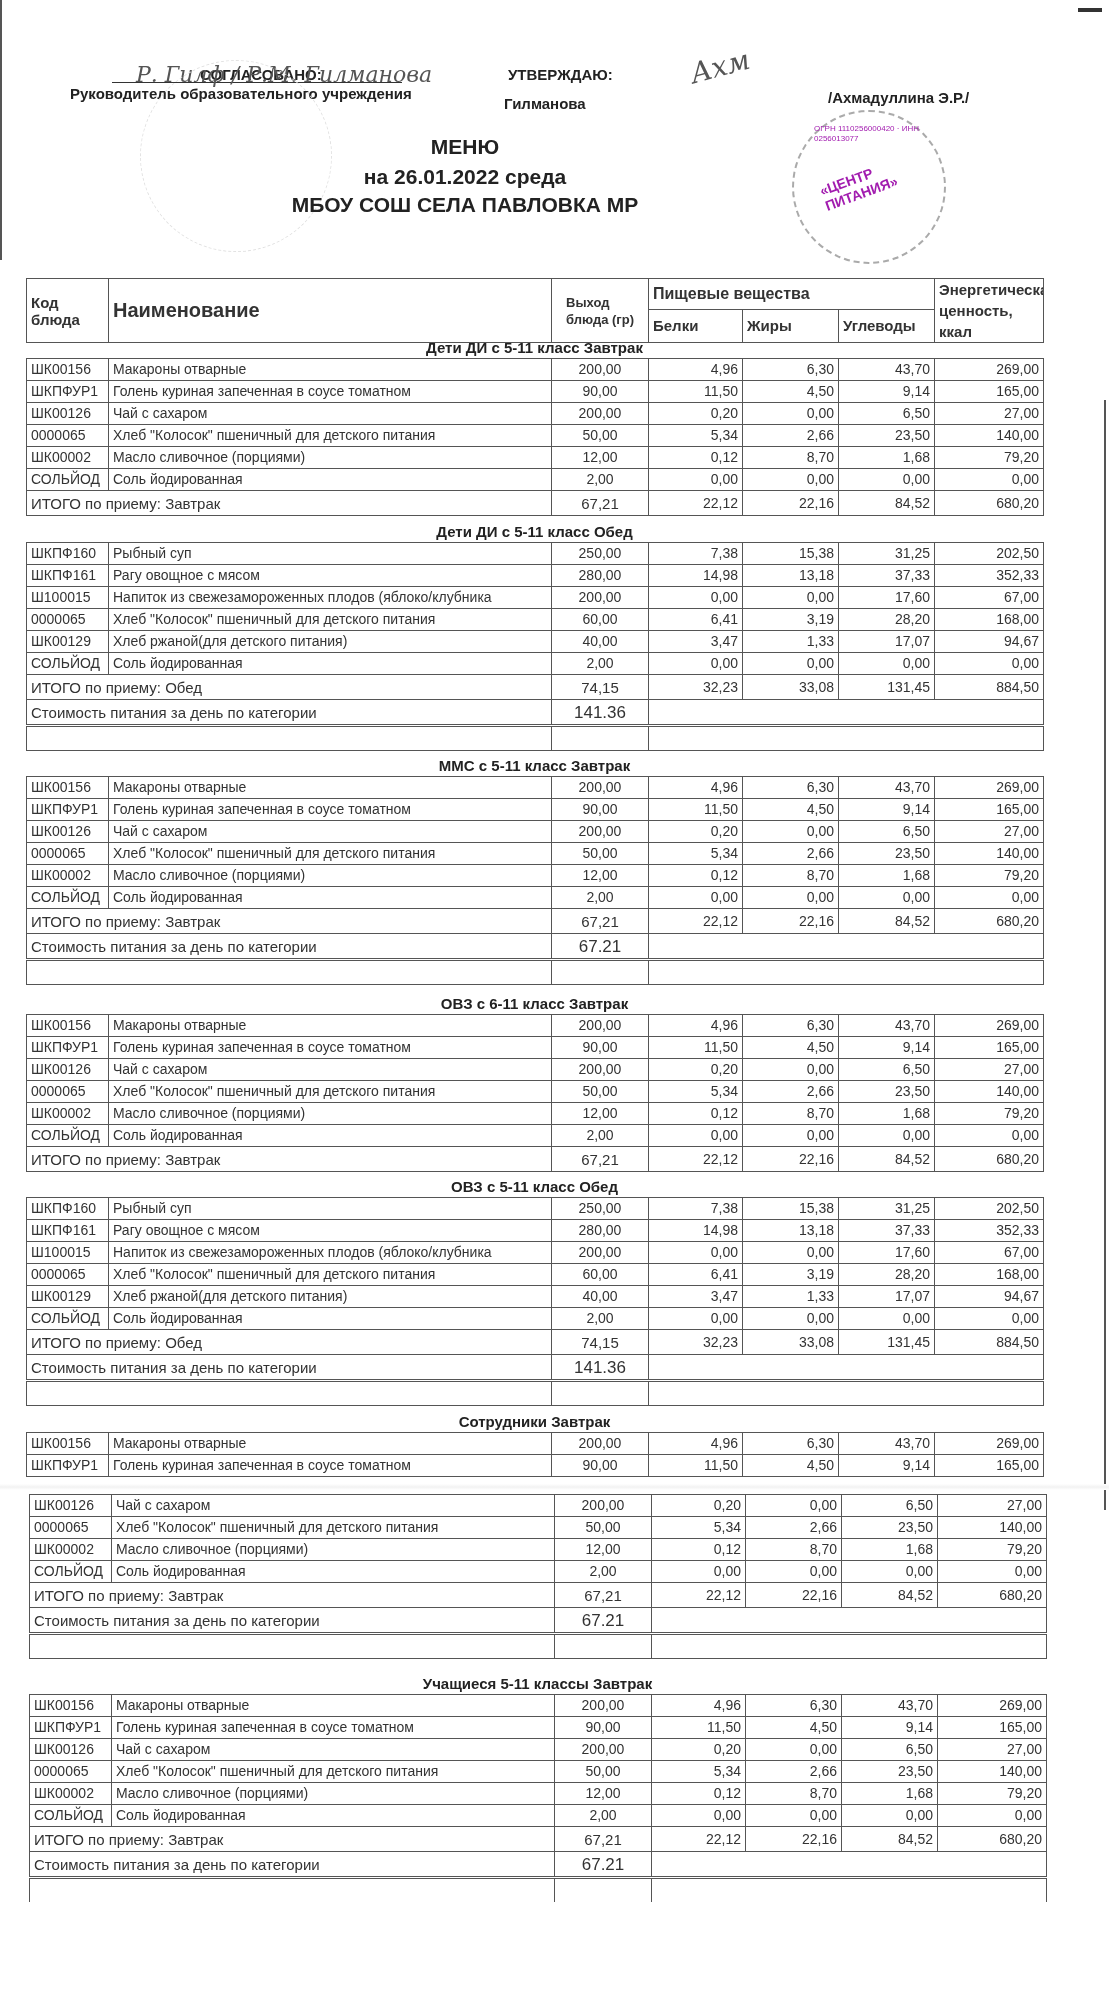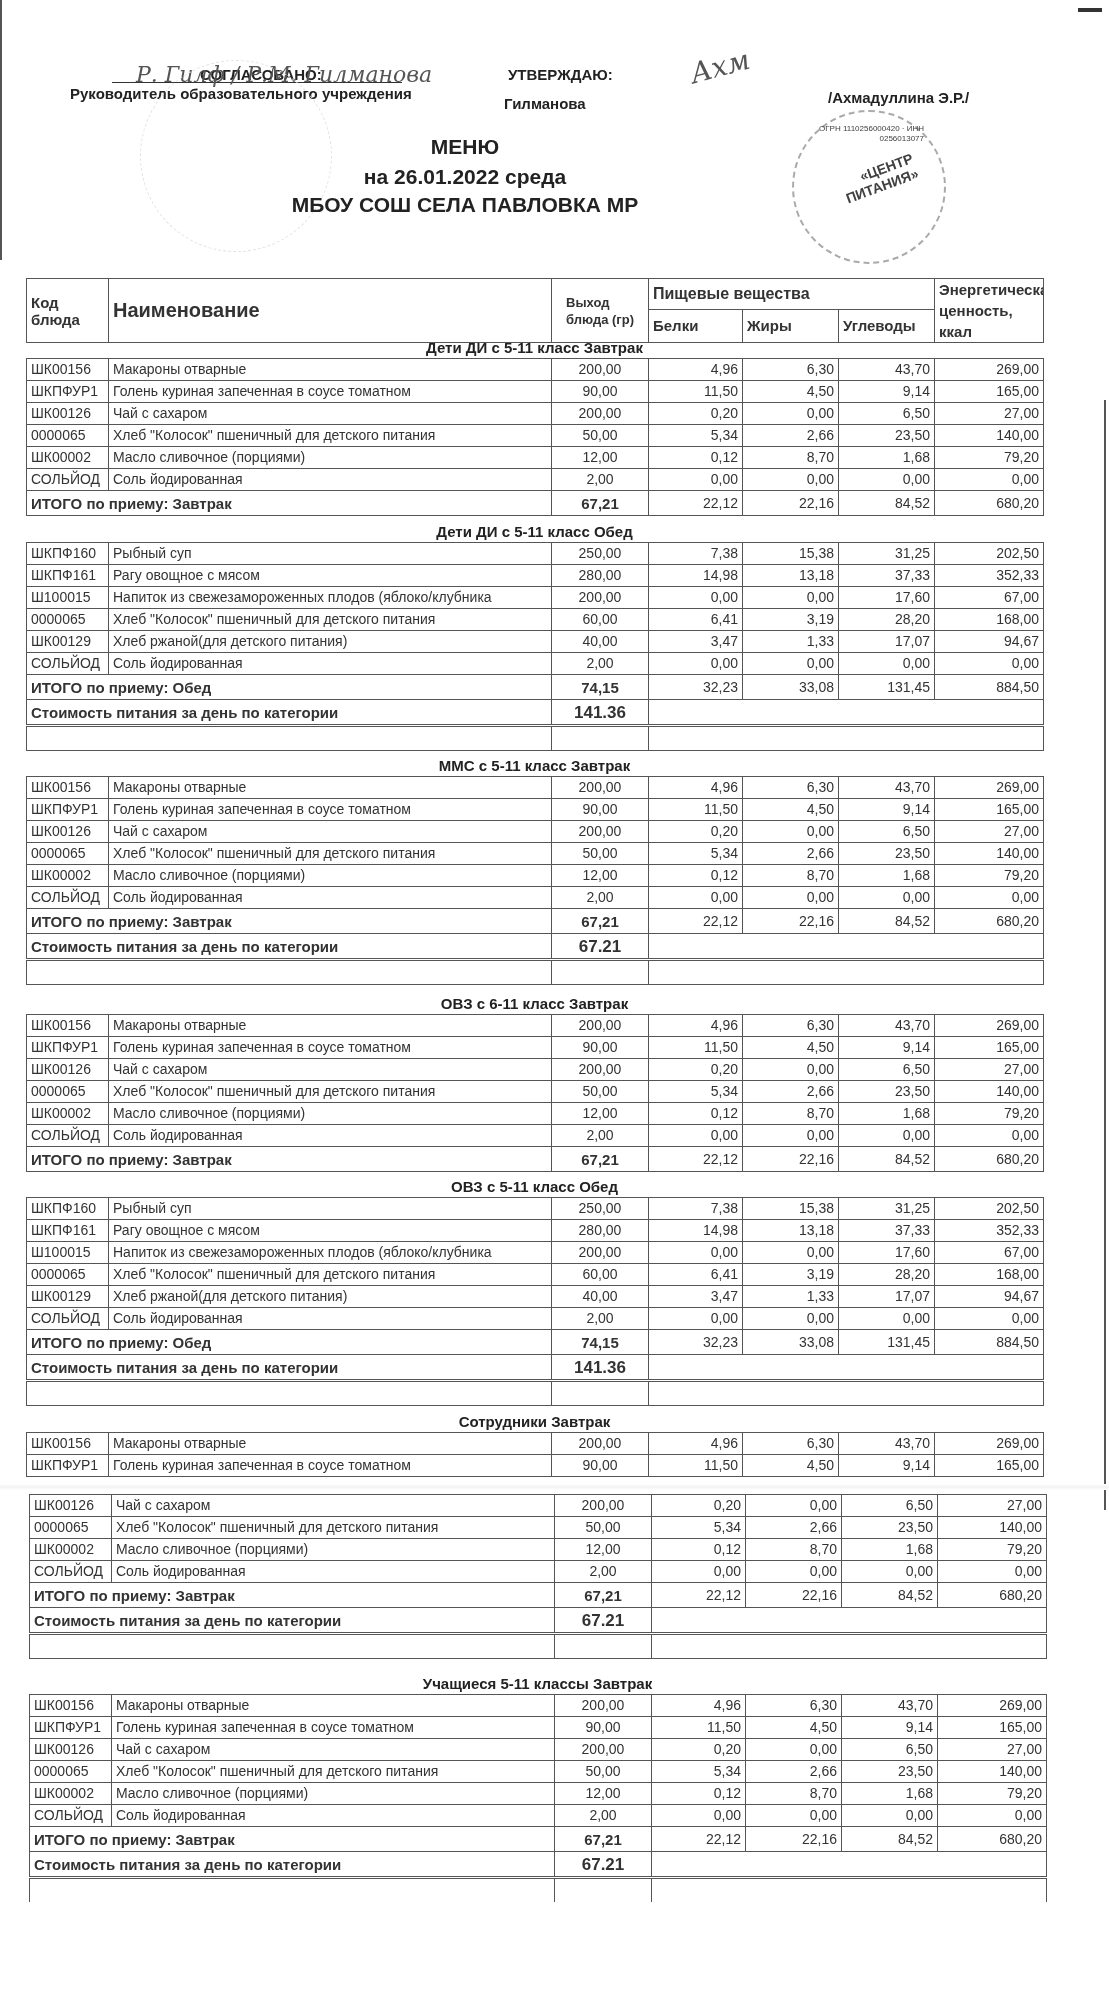--- a/index.html
+++ b/index.html
@@ -3,28 +3,28 @@
 <meta charset="utf-8">
 <style>
   html, body { margin:0; padding:0; }
   body { width:1109px; height:2000px; background:#fff; position:relative; overflow:hidden;
          font-family:"Liberation Sans", "DejaVu Sans", sans-serif; color:#222; }
   .abs { position:absolute; }
   .hdr-text { font-weight:bold; font-size:15px; color:#222; white-space:nowrap;margin-top:32px; }
   .title { font-weight:bold; text-align:center; color:#222; }
   .sig-line { position:absolute; border-bottom:1.5px solid #333; }
   .sig { position:absolute; font-family:"DejaVu Serif", serif; font-style:italic; color:#555; font-size:22px; white-space:nowrap; }
-  .stamp { position:absolute; border-radius:50%; border:2px dashed #aaa; color:#404040; text-align:right; }
+  .stamp { position:absolute; border-radius:50%; border:2px dashed #aaa; color:#a21caf; text-align:left; }
   .stamp-faint { position:absolute; border-radius:50%; border:1px dashed #e2e2e2; }
   table { border-collapse:collapse; table-layout:fixed; position:absolute; left:26px; width:1017px; }
   td, th { border:1.4px solid #555; font-size:14px; padding:0 4px; height:21px; line-height:21px; white-space:nowrap; overflow:hidden; color:#333; }
   th { font-weight:bold; text-align:left; line-height:17px; color:#333; }
   td.num { text-align:right; }
   td.c { text-align:center; }
-  td.b { font-weight:bold; font-size:15px; }
+  td.b { font-weight:normal; font-size:15px; }
   tr.total td { height:24px; }
   tr.blank td { height:23px; }
   .sec-title { position:absolute; left:26px; width:1017px; text-align:center; font-weight:bold; font-size:15px; color:#222; }
   col.c1 { width:82px; } col.c2 { width:443px; } col.c3 { width:97px; }
   col.c4 { width:94px; } col.c5 { width:96px; } col.c6 { width:96px; } col.c7 { width:109px; }
   .edge-bar { position:absolute; background:#333; }
 </style>
 </head>
 <body>
 

